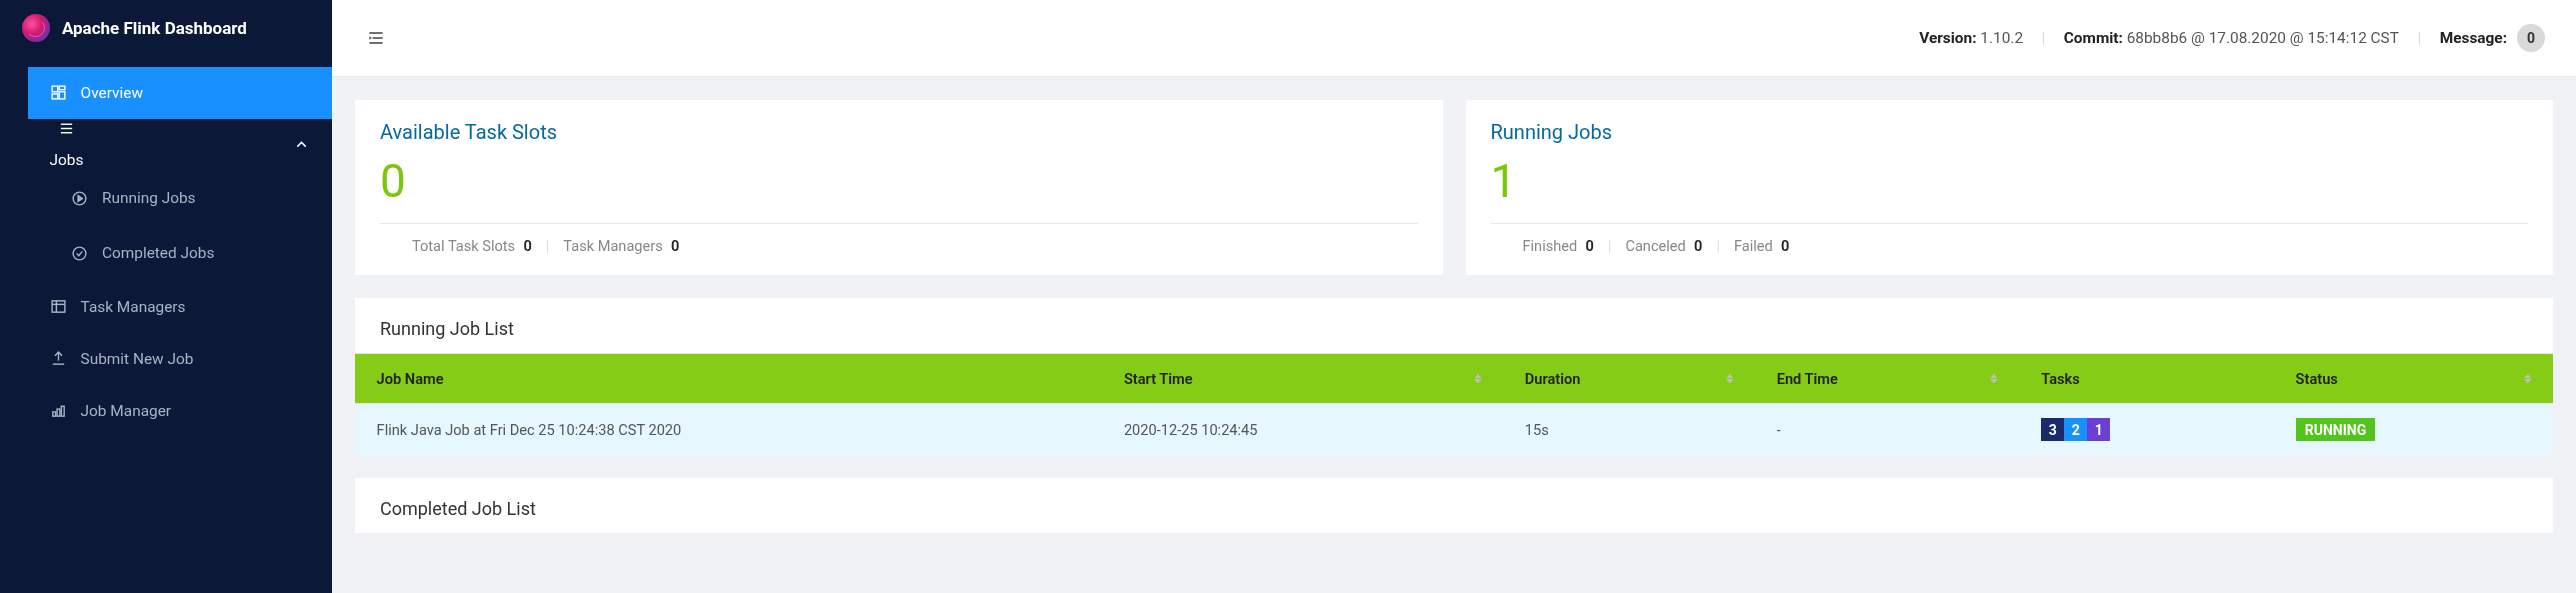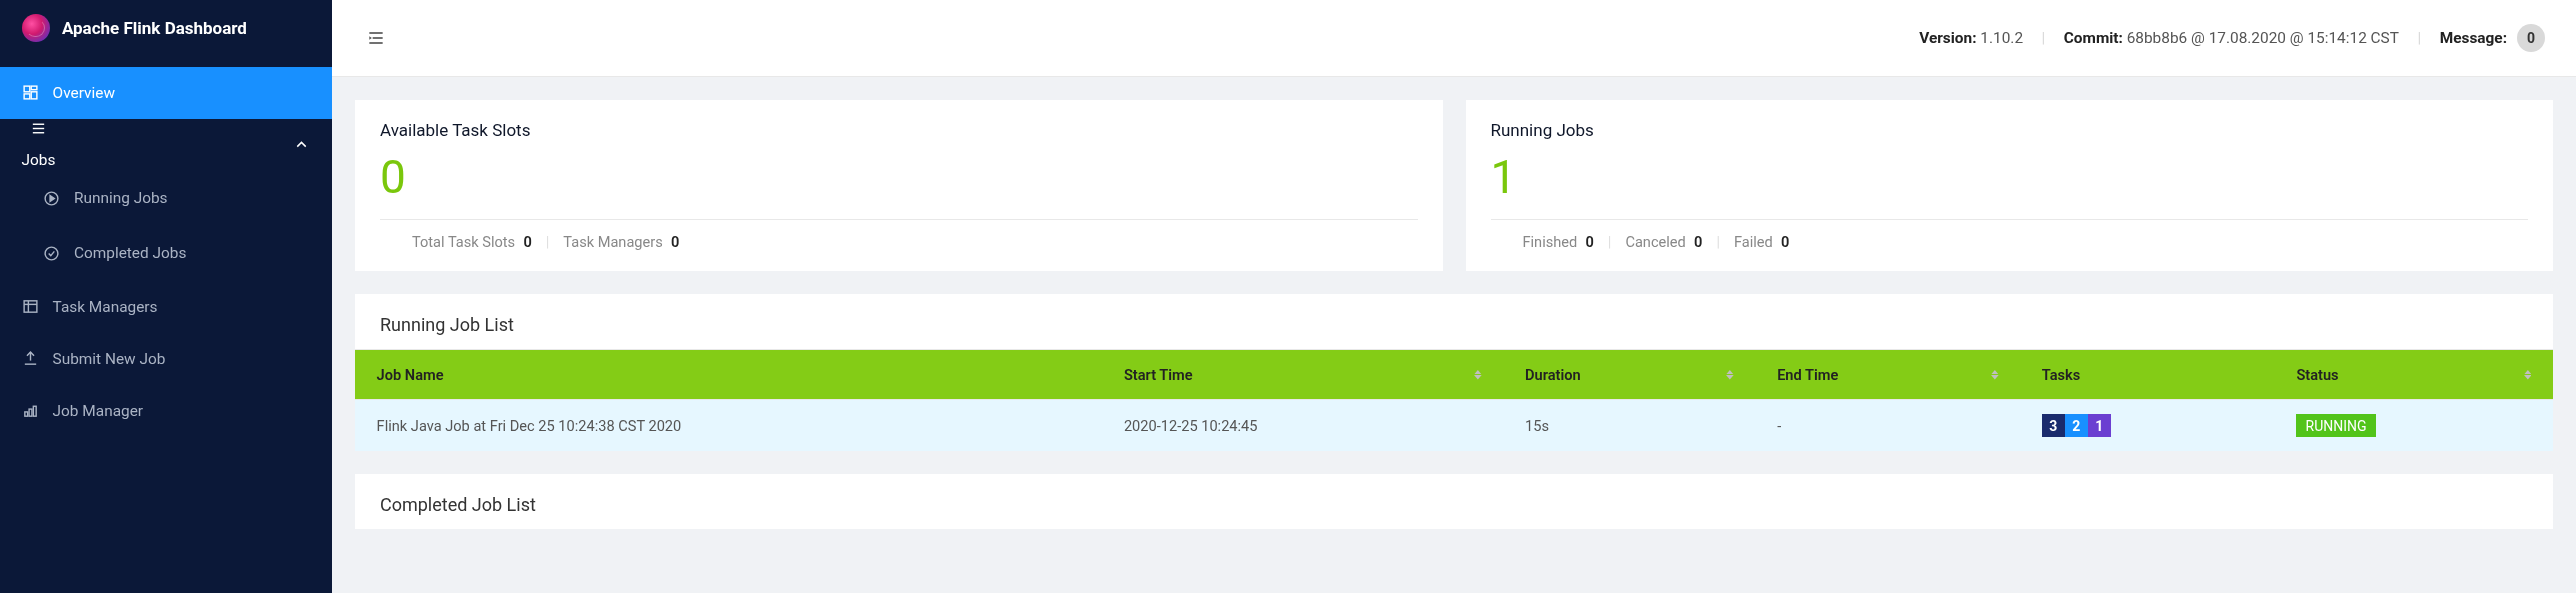--- a/index.html
+++ b/index.html
@@ -5,41 +5,41 @@
 * { margin: 0; padding: 0; box-sizing: border-box; }
 body { font-family: -apple-system, BlinkMacSystemFont, "Segoe UI", Roboto, "Helvetica Neue", Arial, sans-serif; font-size: 10.8px; color: rgba(0,0,0,0.85); background: #f0f2f5; }
 .app { display: flex; min-height: 594px; }
 
 
 .sidebar { width: 332px; background: #0b1838; color: #fff; flex-shrink: 0; }
 .brand { display: flex; align-items: center; gap: 12.3px; padding: 14px 21.6px; font-weight: 700; font-size: 17px; }
 .brand-logo { width: 28px; height: 28px; border-radius: 50%; background: radial-gradient(circle at 35% 35%, #ff4fa3 0%, #d11a6e 40%, #6b2fb5 80%); position: relative; }
 .brand-logo::after { content:""; position:absolute; inset:4.6px; border:1.5px solid rgba(255,255,255,0.3); border-radius:50%; border-top-color:transparent; border-left-color:transparent; }
 
-.nav { list-style: none; padding-top: 10.8px; }
+.nav { list-style: none; padding-top: 10.8px; margin-left: 28px; }
 .nav-item { display: flex; align-items: center; gap: 14px; padding: 0 21.6px; height: 52px; color: #aab3c4; cursor: pointer; font-size: 15.4px; }
 .nav-item.active { background: #1890ff; color: #fff; }
 .nav-item.expandable { justify-content: space-between; color: #fff; }
 .nav-item.expandable .lead { display: flex; align-items: center; gap: 14px; flex-direction: column; }
 .nav-sub .nav-item { padding-left: 43px; height: 55px; font-size: 15.4px; }
 .nav-icon { width: 17px; height: 17px; display: inline-flex; align-items: center; justify-content: center; }
 
 
 .main { flex: 1; display: flex; flex-direction: column; }
 .topbar { background: #fff; height: 77px; display: flex; align-items: center; justify-content: space-between; padding: 16px 31px; border-bottom: 0.8px solid #e8e8e8; }
 .collapse-btn { width: 25px; height: 25px; display: flex; align-items: center; justify-content: center; cursor: pointer; color: #555; }
 .build-info { display: flex; align-items: center; gap: 18.5px; color: #555; font-size: 15.4px; }
 .build-info .sep { color: #d9d9d9; }
 .build-info b { font-weight: 700; color: #222; }
 .badge-circle { display:inline-flex; align-items:center; justify-content:center; min-width:28px; height:28px; padding:0 7.7px; border-radius:14px; background:#d9d9d9; color:#333; font-weight:700; margin-left:6.2px; font-size:14px; }
 
 .content { padding: 23px; }
 .cards { display: flex; gap: 23px; margin-bottom: 23px; }
 .card { background: #fff; flex: 1; padding: 20px 25px; }
-.card-title { font-size: 17px; color: #0f172a; margin-bottom: 14px; }
+.card-title { font-size: 20px; color: #0369a1; margin-bottom: 14px; }
 .big-num { font-size: 46px; font-weight: 400; color: #7ac70c; line-height: 1; margin-bottom: 18.5px; }
 .card-divider { height: 0.8px; background: #e8e8e8; margin-bottom: 14px; }
 .stats-row { display: flex; align-items: center; gap: 14px; font-size: 14.6px; color: #888; margin-left: 32px; }
 .stats-row .sep { color: #e0e0e0; }
 .stats-row .val { color: #222; font-weight: 600; margin-left: 4.6px; }
 
 .panel { background: #fff; margin-bottom: 23px; }
 .panel-title { font-size: 18px; color: #333; padding: 20px 25px 14px; }
 .table { width: 100%; border-collapse: collapse; }
 .table th { text-align: left; font-weight: 600; font-size: 14.6px; color: #222; padding: 15.4px 21.6px; background: #84cc16; border-top: 0.8px solid #e8e8e8; border-bottom: 0.8px solid #e8e8e8; }
@@ -48,21 +48,21 @@
 .sorter { display: inline-flex; flex-direction: column; margin-left: 4.6px; vertical-align: middle; gap:0.8px; }
 .sorter svg { width: 7.7px; height: 4.6px; }
 .th-flex { display:flex; align-items:center; justify-content:space-between; }
 
 .task-badges { display: inline-flex; }
 .task-badges span { display:inline-flex; align-items:center; justify-content:center; min-width:23px; height:23px; padding:0 6.2px; color:#fff; font-weight:700; font-size:14px; }
 .tb-a { background:#1a2b6d; }
 .tb-b { background:#1890ff; }
 .tb-c { background:#6b3fd1; }
 
-.status-tag { display:inline-block; padding:3.1px 9.2px; background:#52c41a; color:#fff; font-weight:400; font-size:14px; }
+.status-tag { display:inline-block; padding:3.1px 9.2px; background:#52c41a; color:#fff; font-weight:700; font-size:14px; }
 
 svg { display:block; }
 </style>
 </head>
 <body>
 
 <div class="app">
   <aside class="sidebar">
     <div class="brand">
       <div class="brand-logo"></div>

